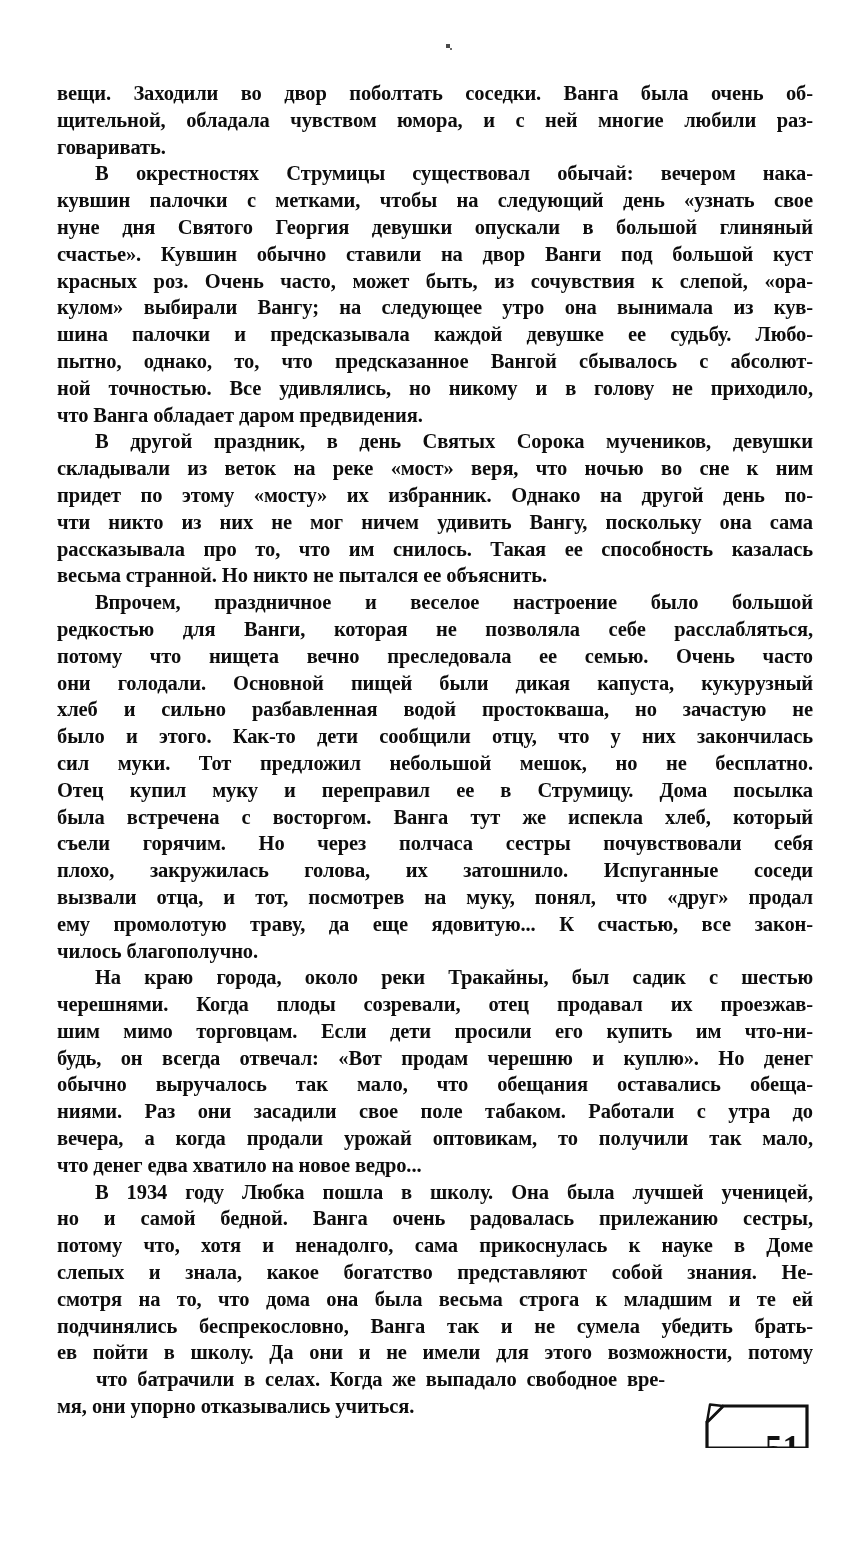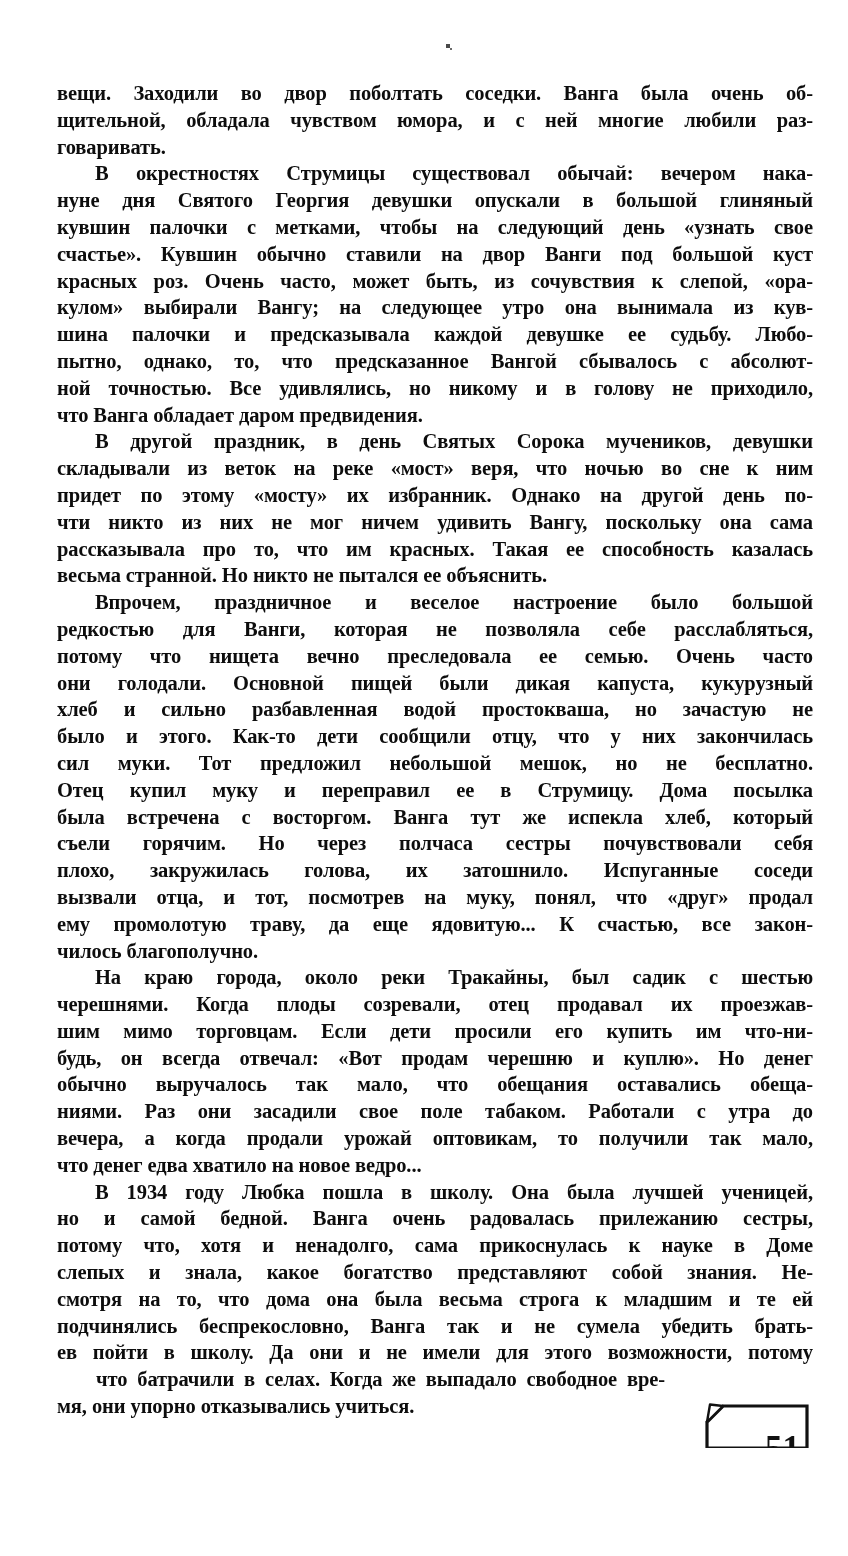--- a/index.html
+++ b/index.html
@@ -87,36 +87,36 @@
   <div class="specks"></div>
 
   <div class="text-block" id="text-block">
       <div class="para">
         <div class="line">вещи. Заходили во двор поболтать соседки. Ванга была очень об-</div>
         <div class="line">щительной, обладала чувством юмора, и с ней многие любили раз-</div>
         <div class="line end">говаривать.</div>
       </div>
       <div class="para">
         <div class="line indent">В окрестностях Струмицы существовал обычай: вечером нака-</div>
+        <div class="line">кувшин палочки с метками, чтобы на следующий день «узнать свое</div>
         <div class="line">нуне дня Святого Георгия девушки опускали в большой глиняный</div>
-        <div class="line">кувшин палочки с метками, чтобы на следующий день «узнать свое</div>
         <div class="line">счастье». Кувшин обычно ставили на двор Ванги под большой куст</div>
         <div class="line">красных роз. Очень часто, может быть, из сочувствия к слепой, «ора-</div>
         <div class="line">кулом» выбирали Вангу; на следующее утро она вынимала из кув-</div>
         <div class="line">шина палочки и предсказывала каждой девушке ее судьбу. Любо-</div>
         <div class="line">пытно, однако, то, что предсказанное Вангой сбывалось с абсолют-</div>
         <div class="line">ной точностью. Все удивлялись, но никому и в голову не приходило,</div>
         <div class="line end">что Ванга обладает даром предвидения.</div>
       </div>
       <div class="para">
         <div class="line indent">В другой праздник, в день Святых Сорока мучеников, девушки</div>
         <div class="line">складывали из веток на реке «мост» веря, что ночью во сне к ним</div>
         <div class="line">придет по этому «мосту» их избранник. Однако на другой день по-</div>
         <div class="line">чти никто из них не мог ничем удивить Вангу, поскольку она сама</div>
-        <div class="line">рассказывала про то, что им красных. Такая ее способность казалась</div>
+        <div class="line">рассказывала про то, что им снилось. Такая ее способность казалась</div>
         <div class="line end">весьма странной. Но никто не пытался ее объяснить.</div>
       </div>
       <div class="para">
         <div class="line indent">Впрочем, праздничное и веселое настроение было большой</div>
         <div class="line">редкостью для Ванги, которая не позволяла себе расслабляться,</div>
         <div class="line">потому что нищета вечно преследовала ее семью. Очень часто</div>
         <div class="line">они голодали. Основной пищей были дикая капуста, кукурузный</div>
         <div class="line">хлеб и сильно разбавленная водой простокваша, но зачастую не</div>
         <div class="line">было и этого. Как-то дети сообщили отцу, что у них закончилась</div>
         <div class="line">сил муки. Тот предложил небольшой мешок, но не бесплатно.</div>

